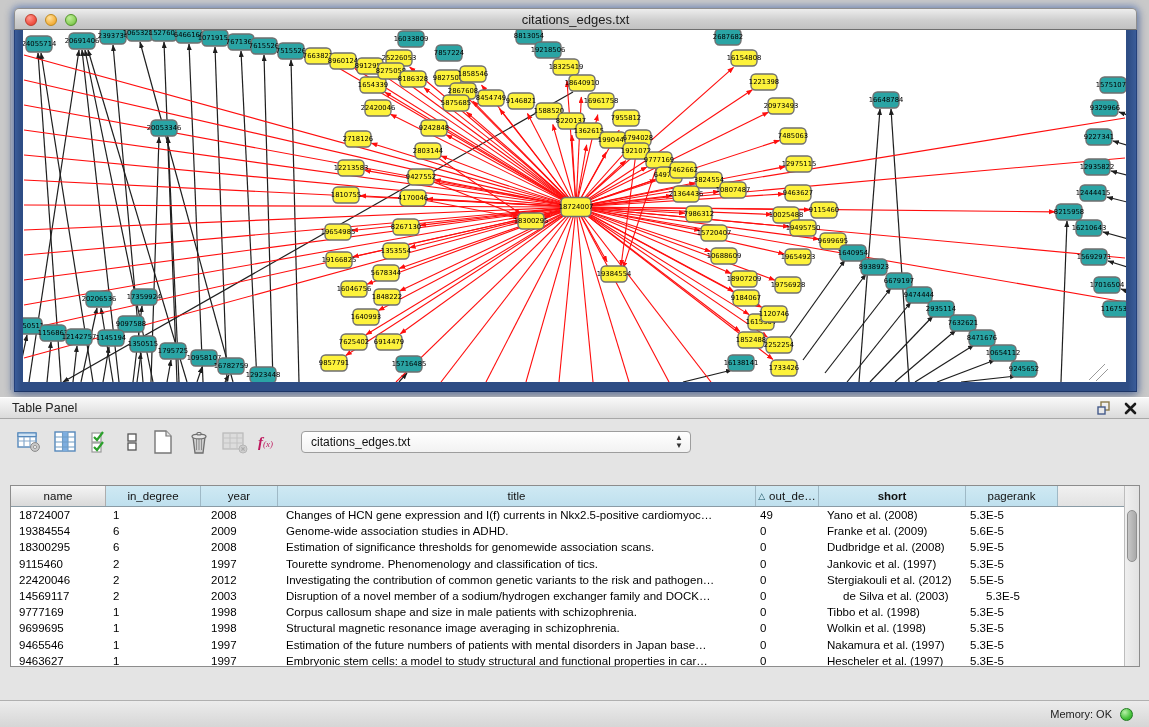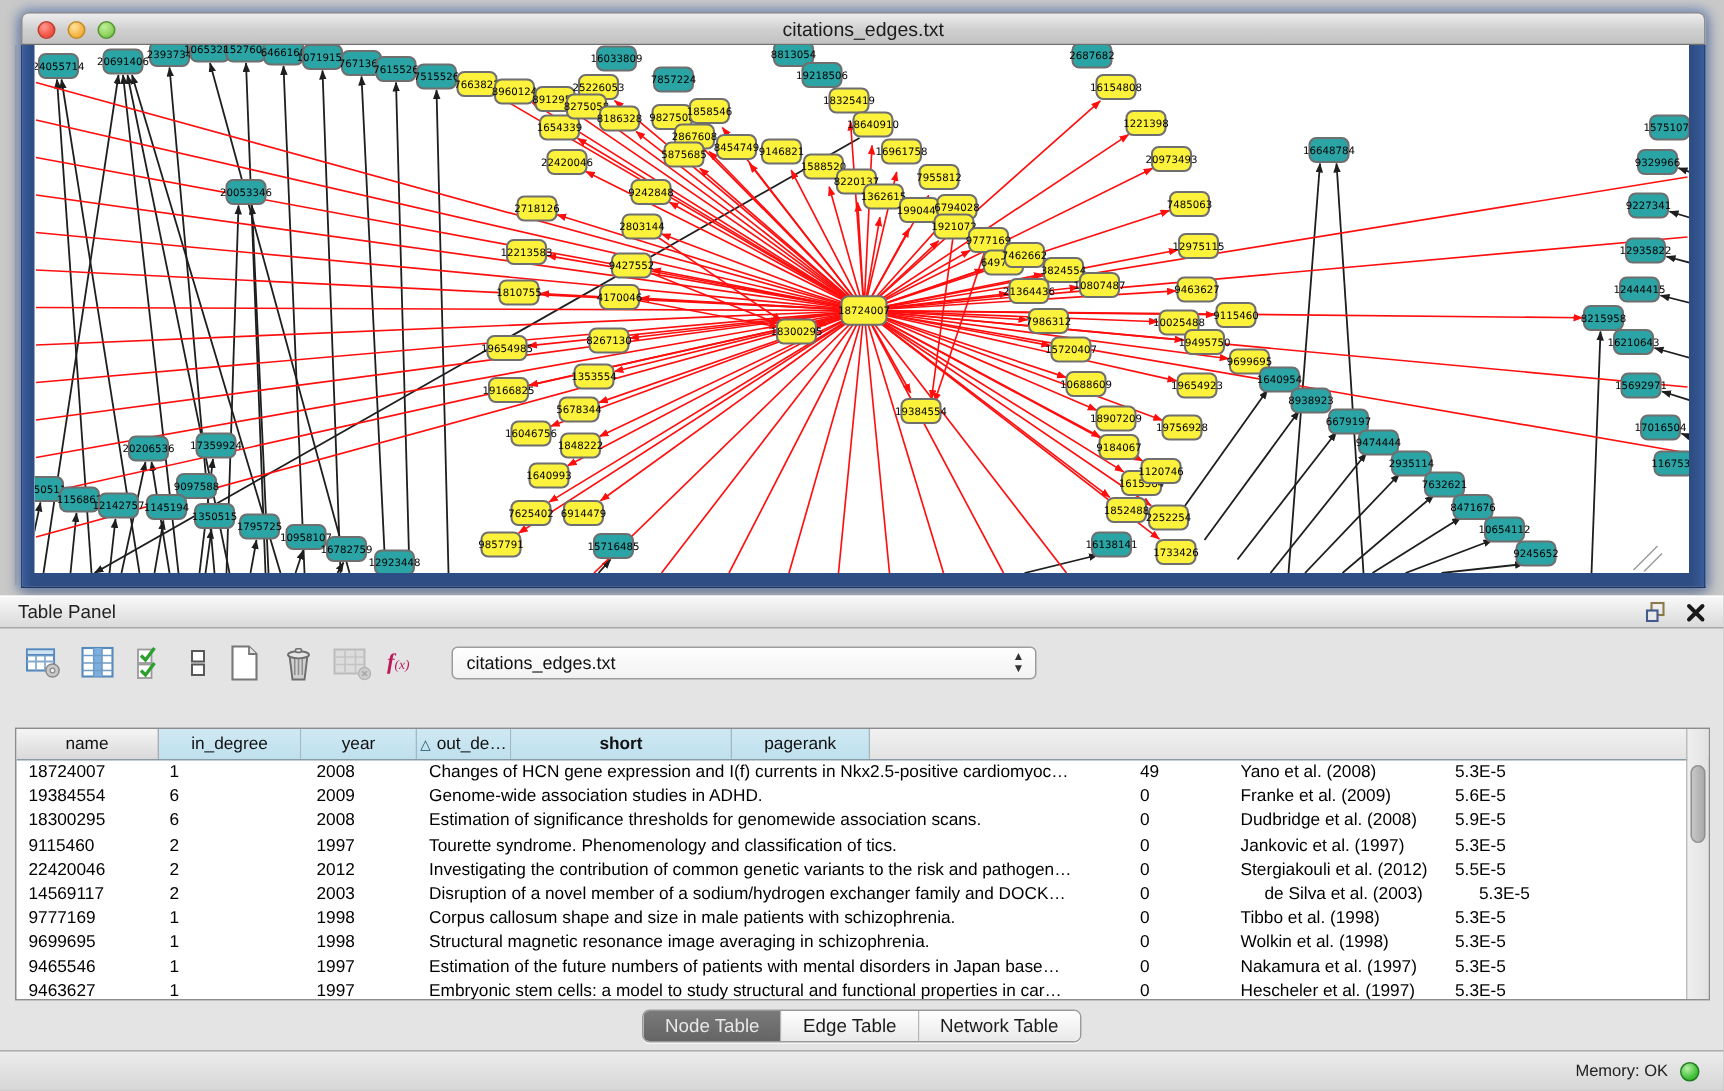--- a/index.html
+++ b/index.html
@@ -872,20 +872,23 @@
     <div class="hdr-row" id="hdr-row">
         <div class="hdr-cell gray" style="width: 95px;">
           <span>name</span>
         </div>
         <div class="hdr-cell" style="width: 95px;">
           <span>in_degree</span>
         </div>
         <div class="hdr-cell" style="width: 77px;">
           <span>year</span>
         </div>
+        <div class="hdr-cell" style="width: 478px;">
+          <span>title</span>
+        </div>
         <div class="hdr-cell" style="width: 63px;">
           <span class="sort-mark">△</span>
           <span>out_de…</span>
         </div>
         <div class="hdr-cell" style="width: 147px; font-weight: bold;">
           <span>short</span>
         </div>
         <div class="hdr-cell" style="width: 92px;">
           <span>pagerank</span>
         </div>
@@ -981,25 +984,18 @@
           <div class="cell" style="width: 63px; padding-left: 4px;">0</div>
           <div class="cell" style="width: 147px; padding-left: 8px;">Hescheler et al. (1997)</div>
           <div class="cell" style="width: 92px; padding-left: 4px;">5.3E-5</div>
         </div>
       </div>
     <div class="vscroll">
       <div class="vthumb"></div>
     </div>
   </div>
 
-  <div class="tabs-row">
-    <div class="seg" id="seg-tabs">
-        <div class="seg-btn selected">Node Table</div>
-        <div class="seg-btn">Edge Table</div>
-        <div class="seg-btn">Network Table</div>
-      </div>
-  </div>
 </div>
 
 <div class="status-bar">
   <span class="mem-label">Memory: OK</span>
   <span class="mem-dot"></span>
 </div>
 
 </body></html>

